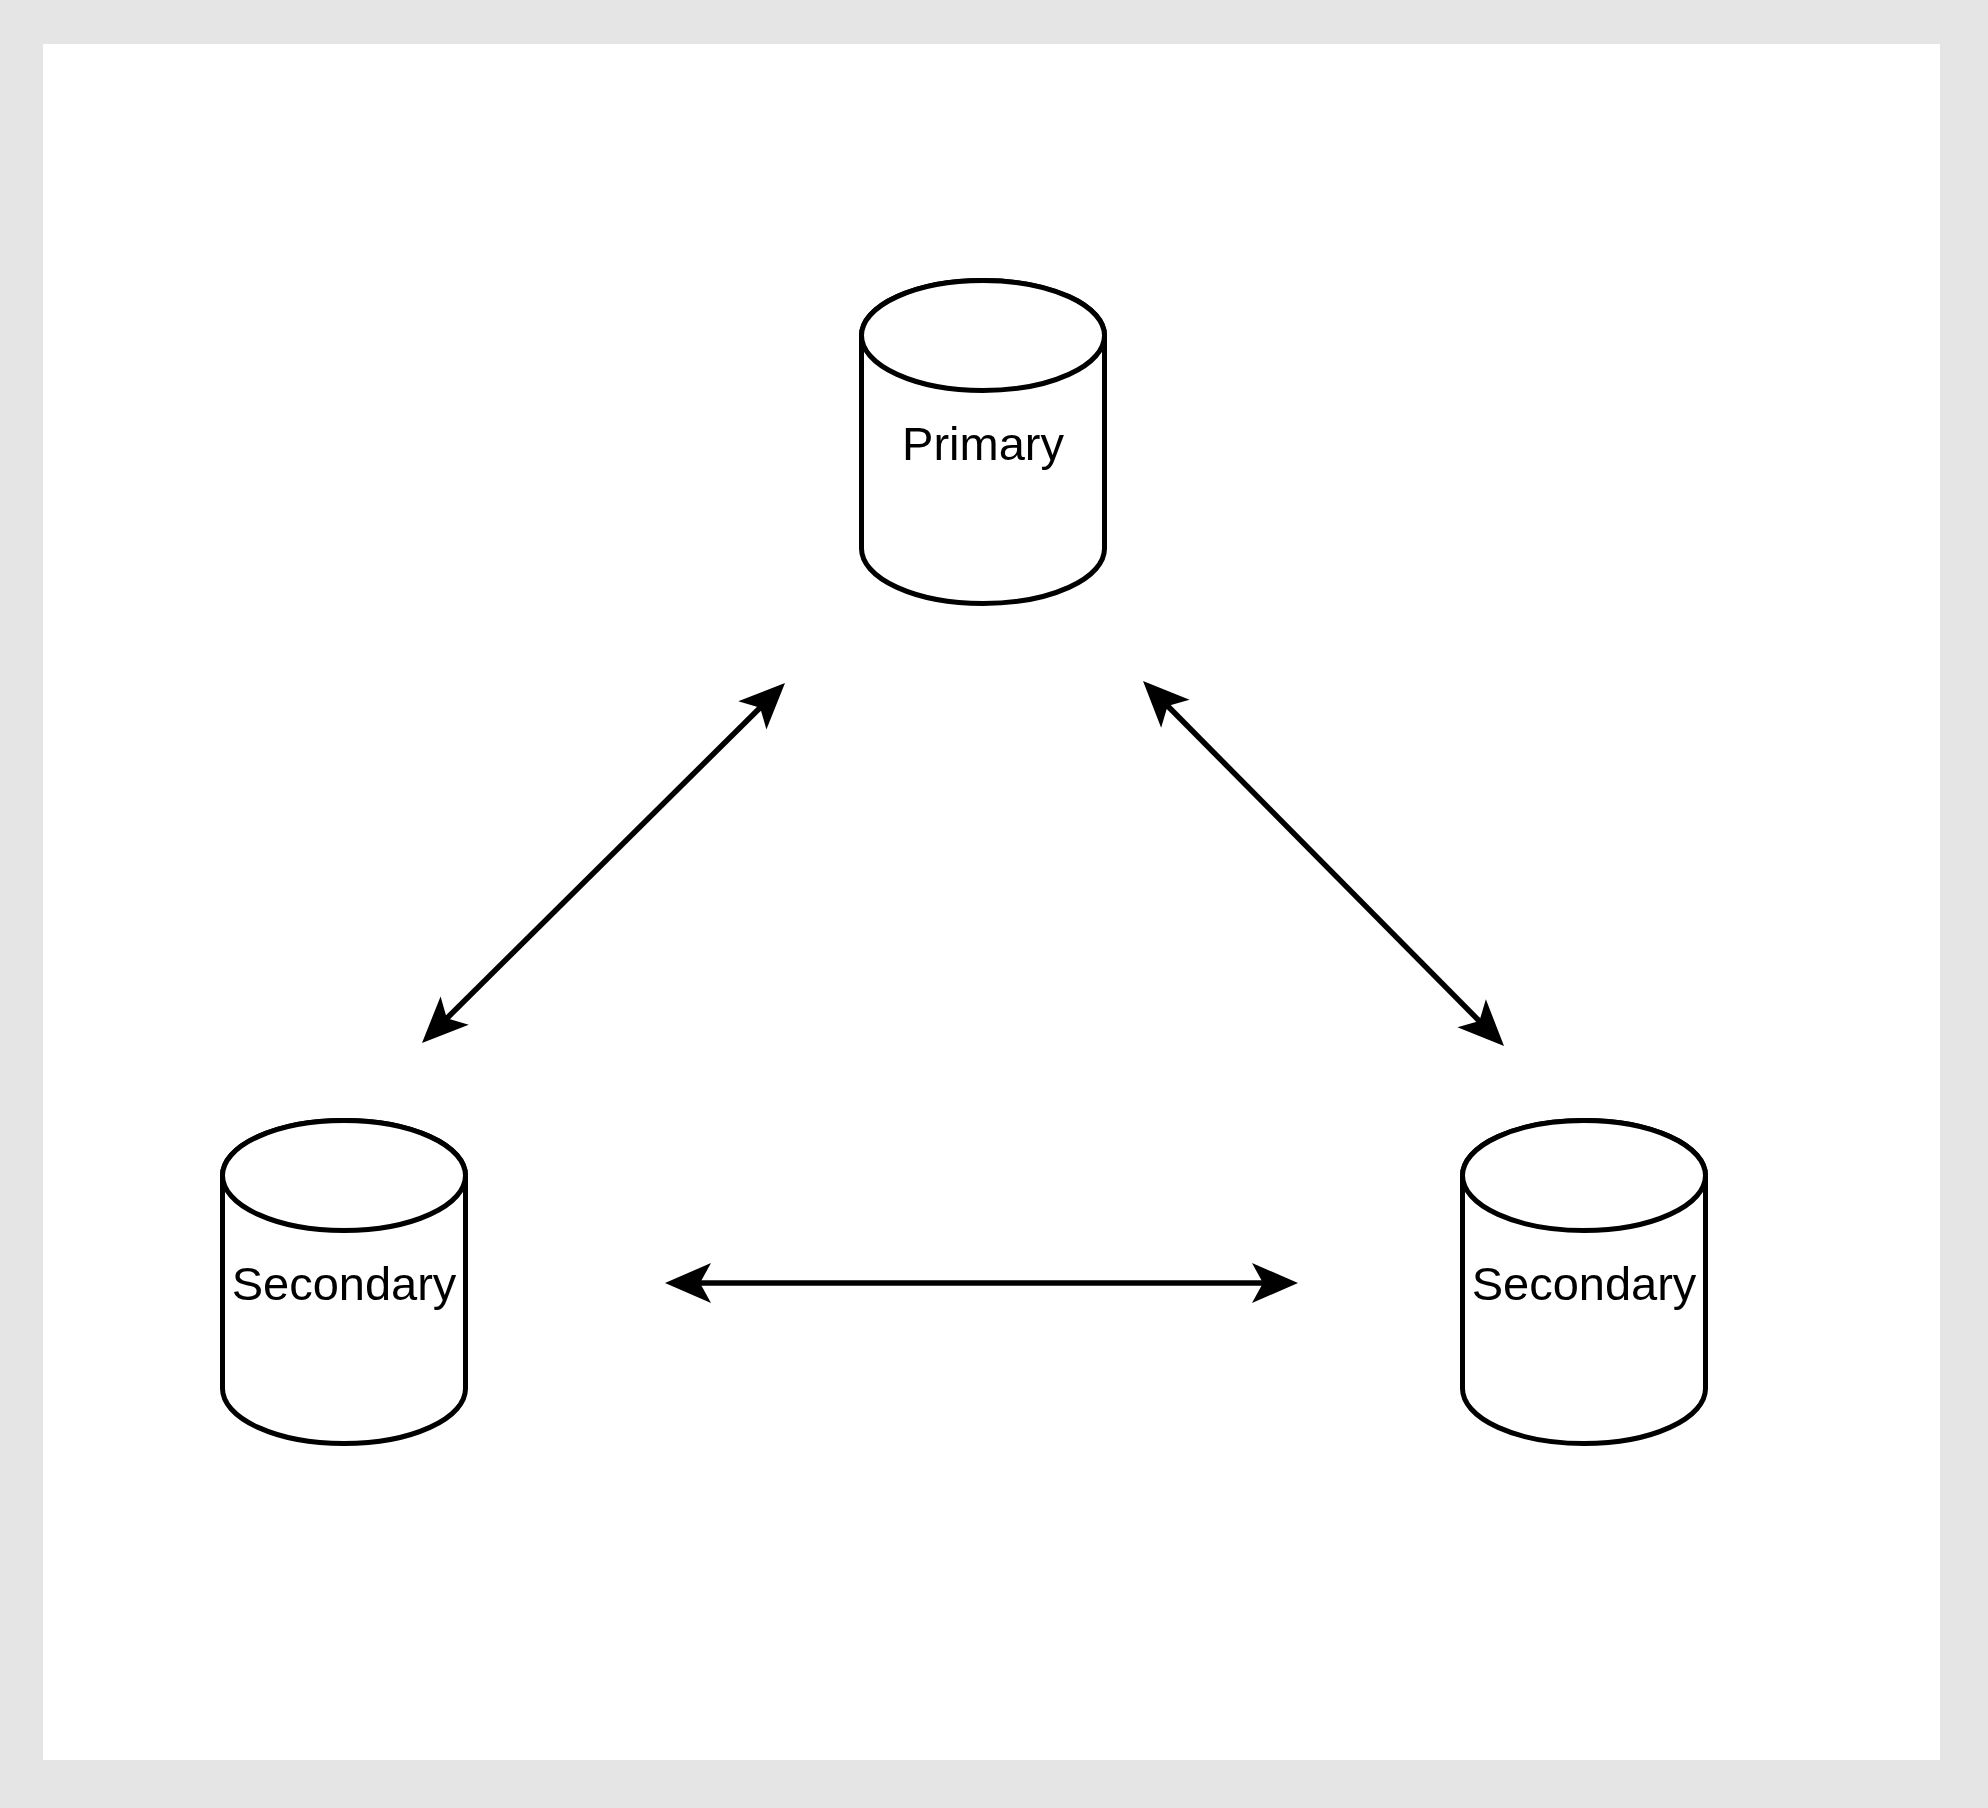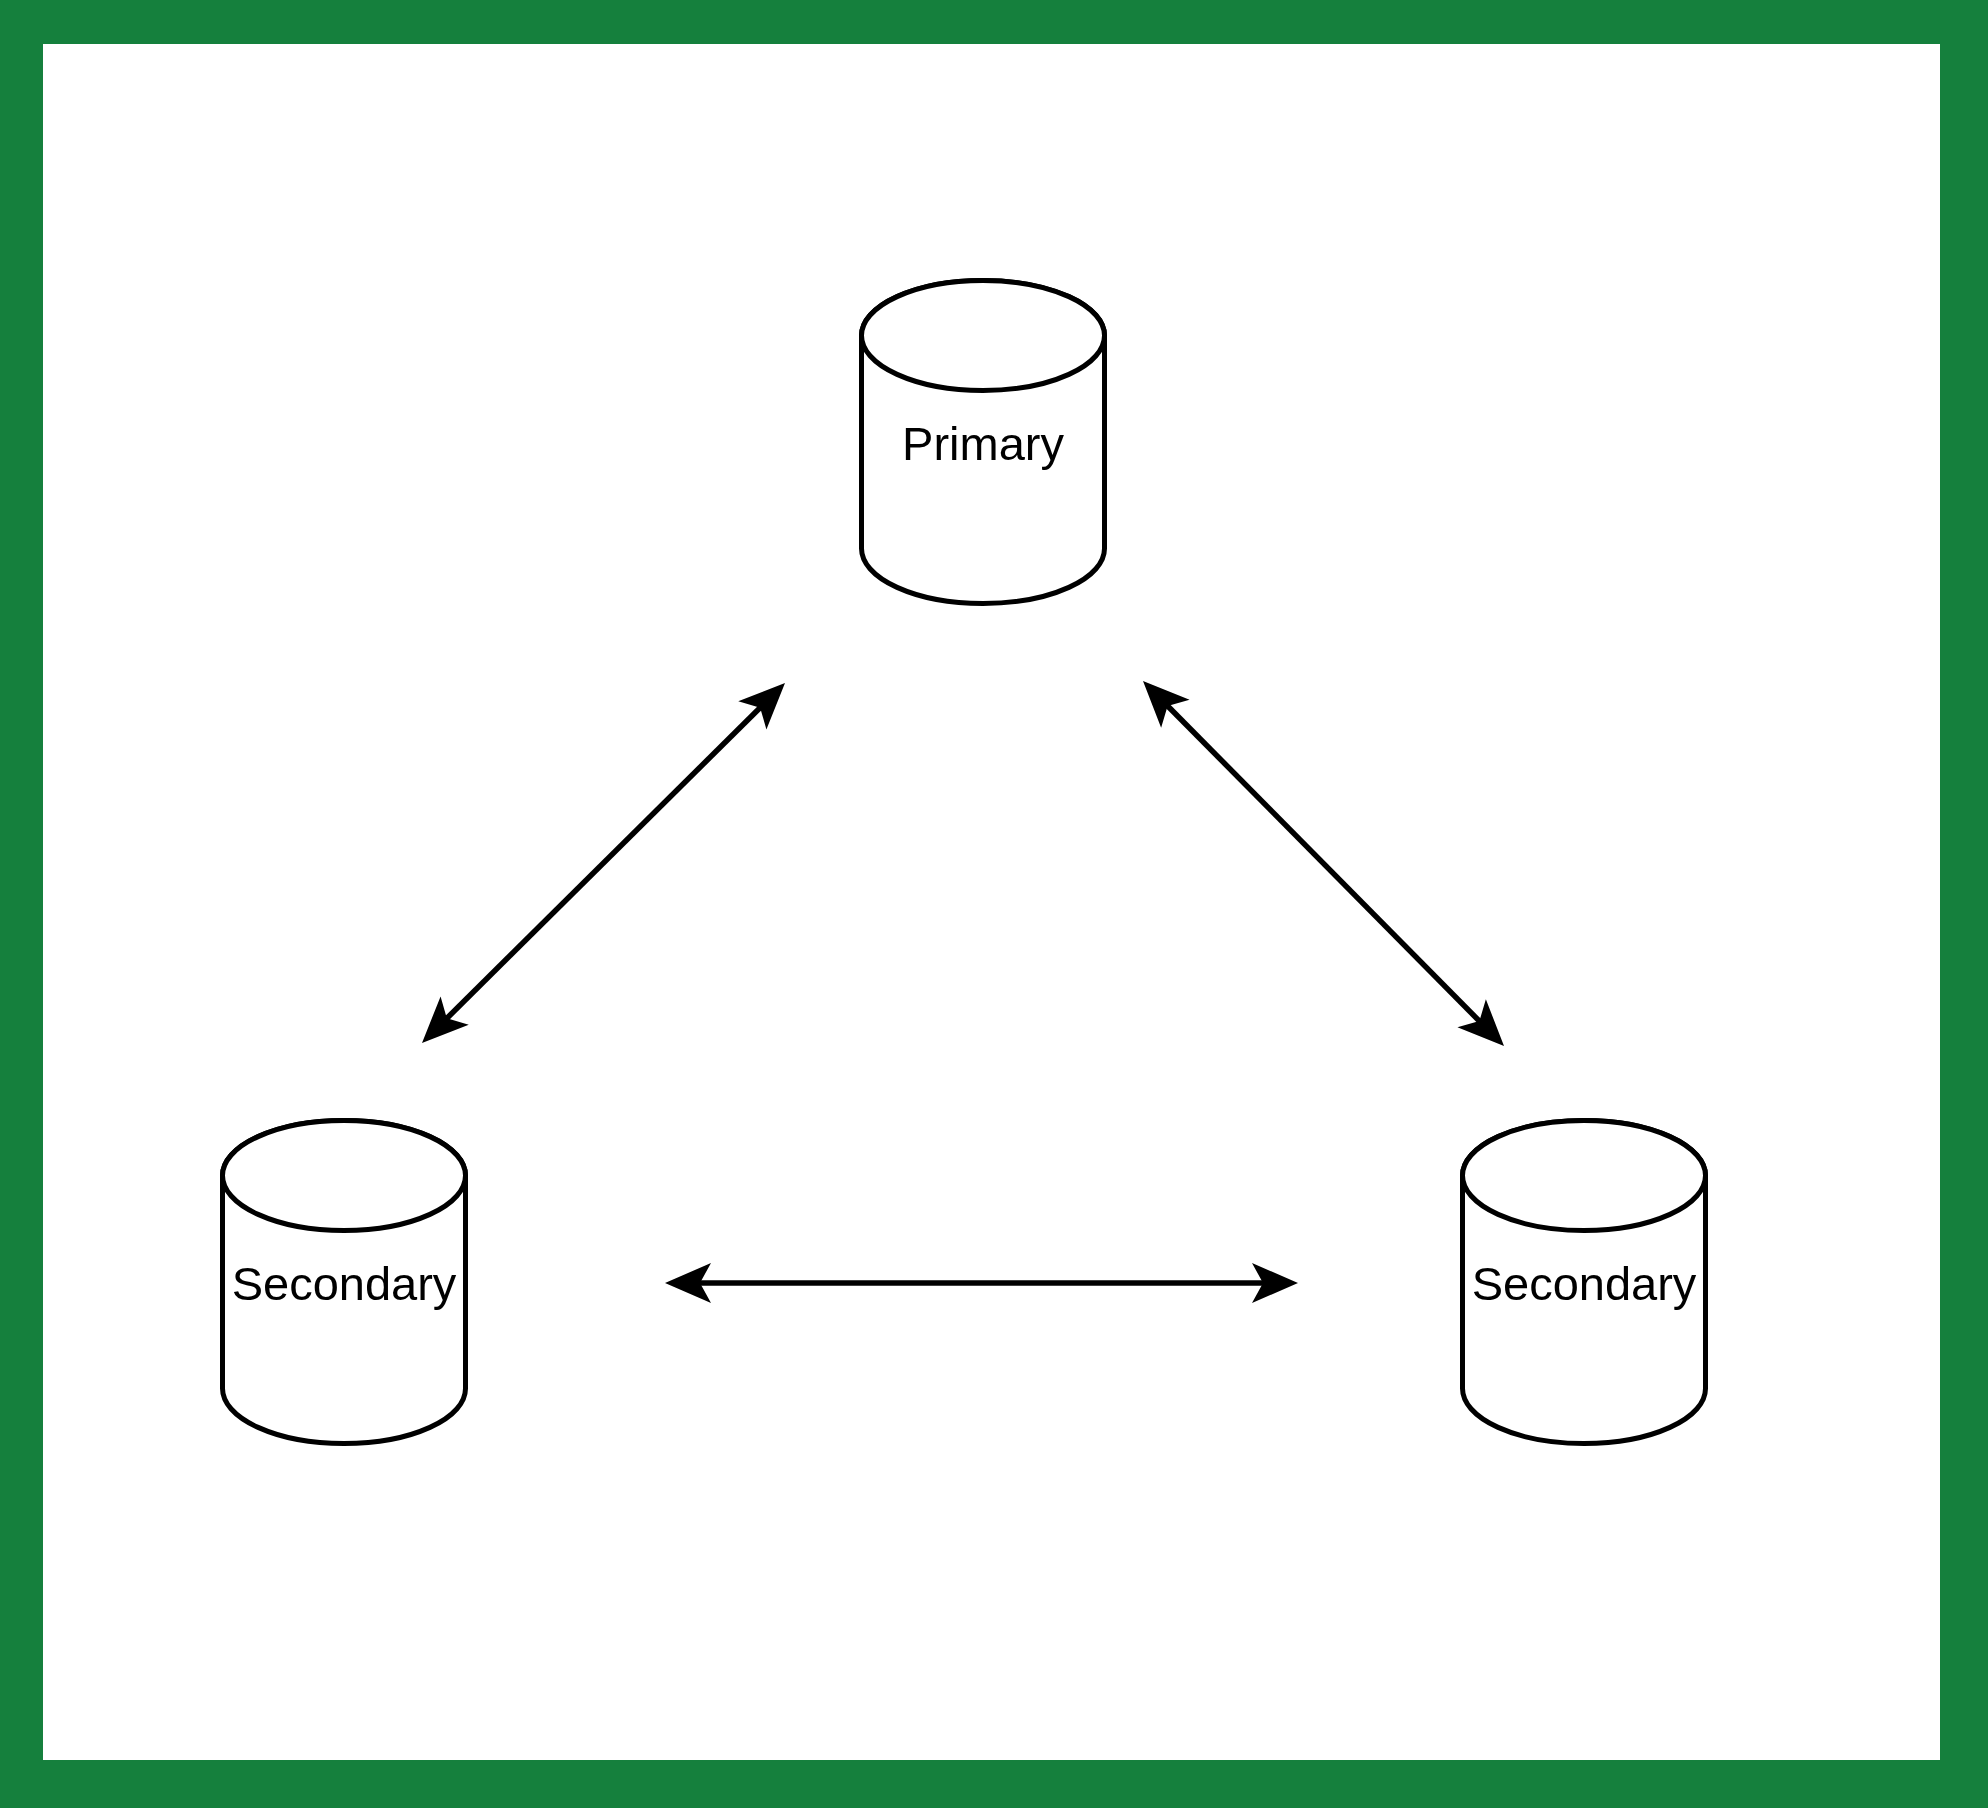--- a/index.html
+++ b/index.html
@@ -11,21 +11,21 @@
   body {
     width: 1988px;
     height: 1808px;
     font-family: "Liberation Sans", sans-serif;
     overflow: hidden;
   }
   #frame {
     position: relative;
     width: 1988px;
     height: 1808px;
-    background: #15803d;
+    background: #e5e5e5;
     box-sizing: border-box;
   }
   #canvas {
     position: absolute;
     left: 43px;
     top: 44px;
     width: 1897px;
     height: 1716px;
     background: #ffffff;
     overflow: hidden;

